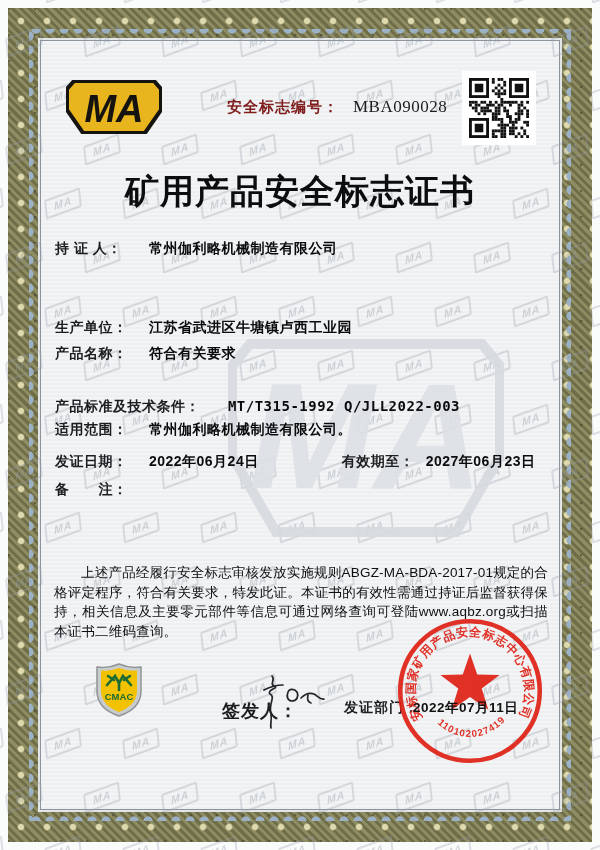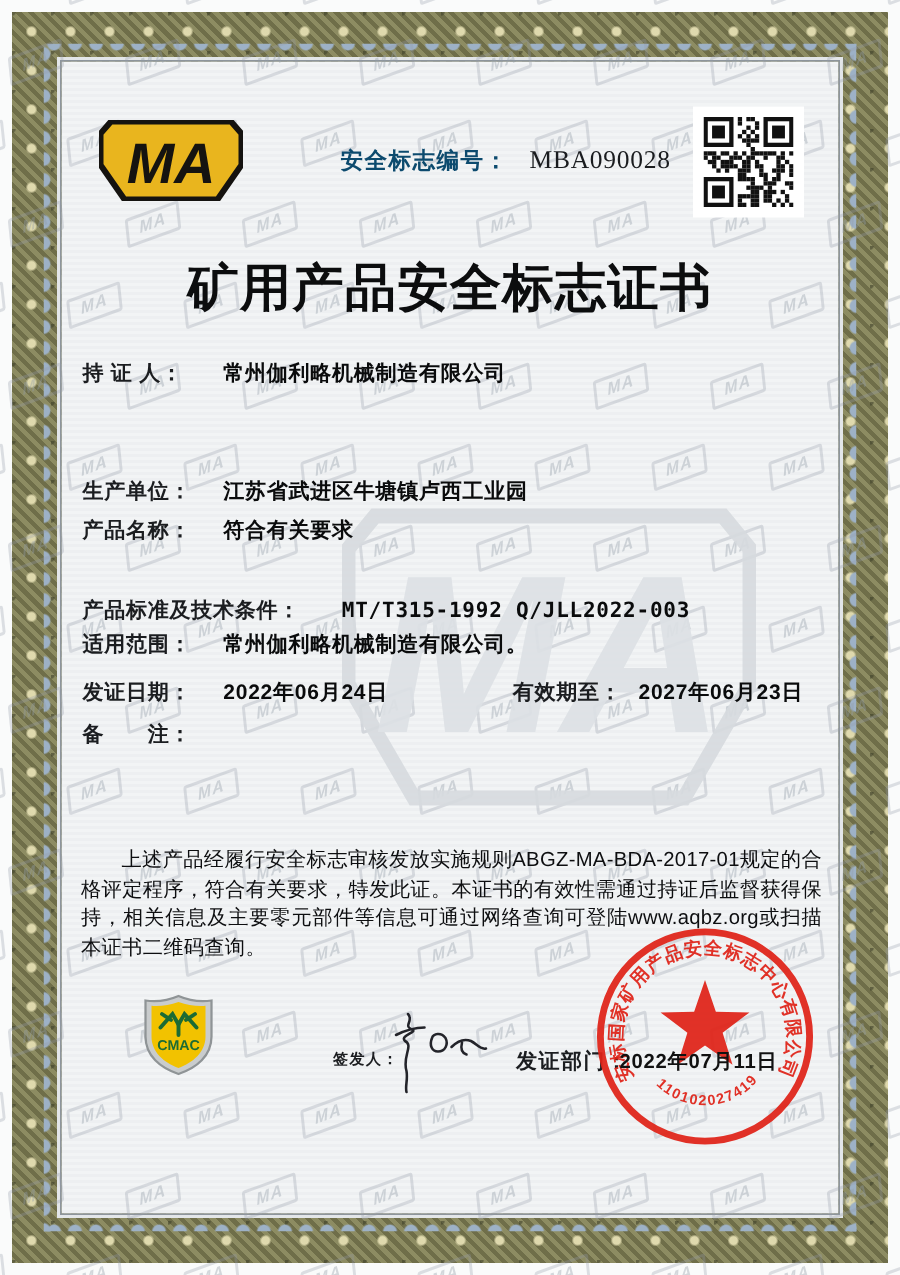--- a/index.html
+++ b/index.html
@@ -32,42 +32,42 @@
   .wm{position:absolute;width:34px;height:15px;border:2px solid rgba(148,157,168,.30);border-radius:2px;
       transform:rotate(-20deg) skewX(-14deg);color:rgba(148,157,168,.38);font-size:11px;font-weight:bold;
       font-style:italic;text-align:center;line-height:14px;letter-spacing:1px;}
   .big-wm{position:absolute;left:228px;top:338px;z-index:4;pointer-events:none;opacity:.9;}
 
   .layer{position:absolute;inset:0;z-index:6;}
 
   
   .ma-logo{position:absolute;left:66px;top:80px;}
   .cert-no{position:absolute;left:227px;top:97px;display:flex;gap:14px;align-items:baseline;}
-  .cert-no .lbl{font-size:15px;font-weight:600;color:#0c4a6e;letter-spacing:1px;}
+  .cert-no .lbl{font-size:15px;font-weight:600;color:#7f1d1d;letter-spacing:1px;}
   .cert-no .val{font-family:"Liberation Serif","DejaVu Serif",serif;font-size:17px;color:#1a1c1f;letter-spacing:.5px;}
   .qr-box{position:absolute;left:462px;top:71px;width:74px;height:74px;background:#fff;display:flex;align-items:center;justify-content:center;}
 
   .title{position:absolute;left:0;right:0;top:169px;text-align:center;font-family:"Liberation Serif","DejaVu Serif",serif;
     font-size:34px;font-weight:bold;color:#0c0d0e;letter-spacing:1px;}
 
   
   .row{position:absolute;left:55px;font-size:14px;white-space:nowrap;}
   .row .lbl{display:inline-block;min-width:90px;font-weight:600;color:#1b1d20;letter-spacing:.5px;}
   .row .val{font-weight:bold;color:#0a0b0c;letter-spacing:.5px;}
   .row .val.mono{font-family:"DejaVu Sans Mono","Liberation Mono",monospace;font-weight:bold;}
   .row .val.w160{display:inline-block;width:160px;}
   .row .lbl.w80{min-width:80px;margin-left:29px;}
   .row .lbl.auto{min-width:0;margin-right:24px;}
 
   .statement{position:absolute;left:54px;top:563px;width:494px;font-size:13.5px;font-weight:normal;color:#0d0e10;
     line-height:19.5px;text-indent:2em;text-align:justify;letter-spacing:.2px;}
 
   
   .cmac{position:absolute;left:95px;top:663px;}
-  .issuer-lbl{position:absolute;left:222px;top:699px;font-size:10px;font-weight:600;color:#1b1d20;letter-spacing:1px;}
+  .issuer-lbl{position:absolute;left:222px;top:699px;font-size:18px;font-weight:600;color:#1b1d20;letter-spacing:1px;}
   .signature{position:absolute;left:256px;top:670px;}
   .dept-lbl{position:absolute;left:344px;top:699px;font-size:14px;font-weight:600;color:#1b1d20;letter-spacing:1px;text-align:right;}
   .seal{position:absolute;left:392px;top:613px;opacity:.93;}
   .seal-date{position:absolute;left:413px;top:699px;font-size:13.5px;font-weight:bold;color:#111;letter-spacing:.5px;z-index:8;}
 </style>
 </head>
 <body>
 
 <div class="page">
 

